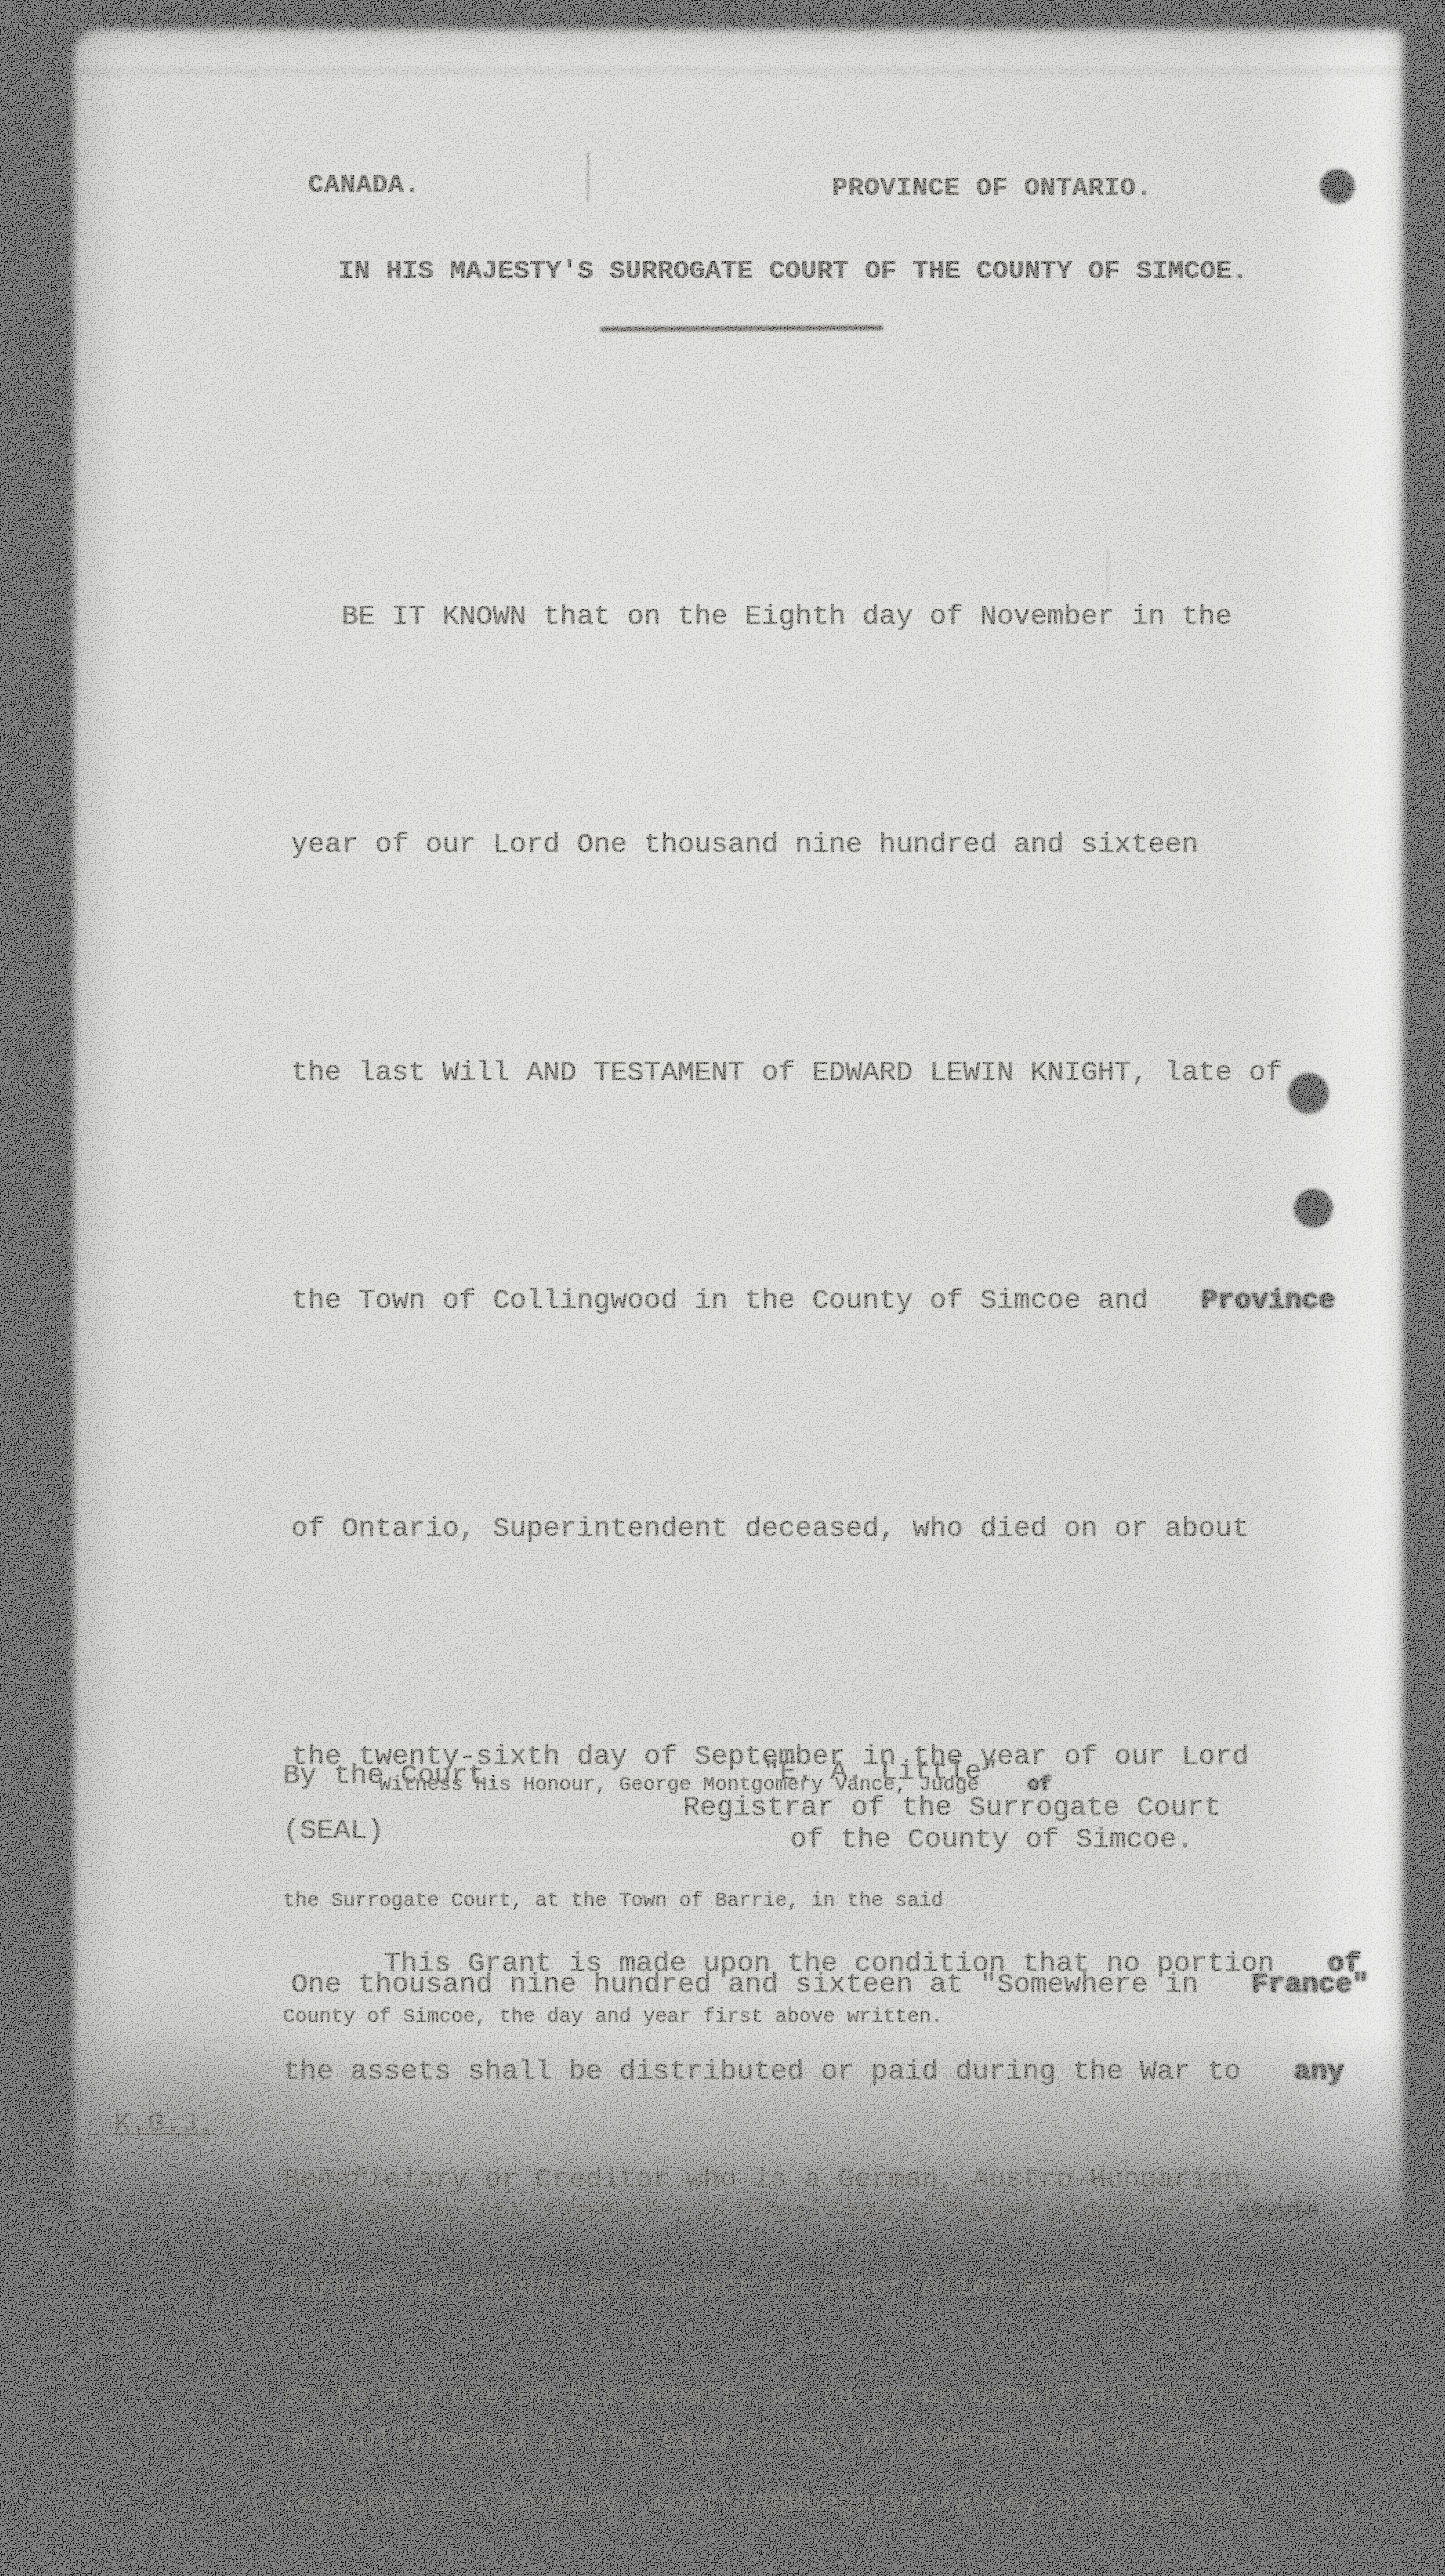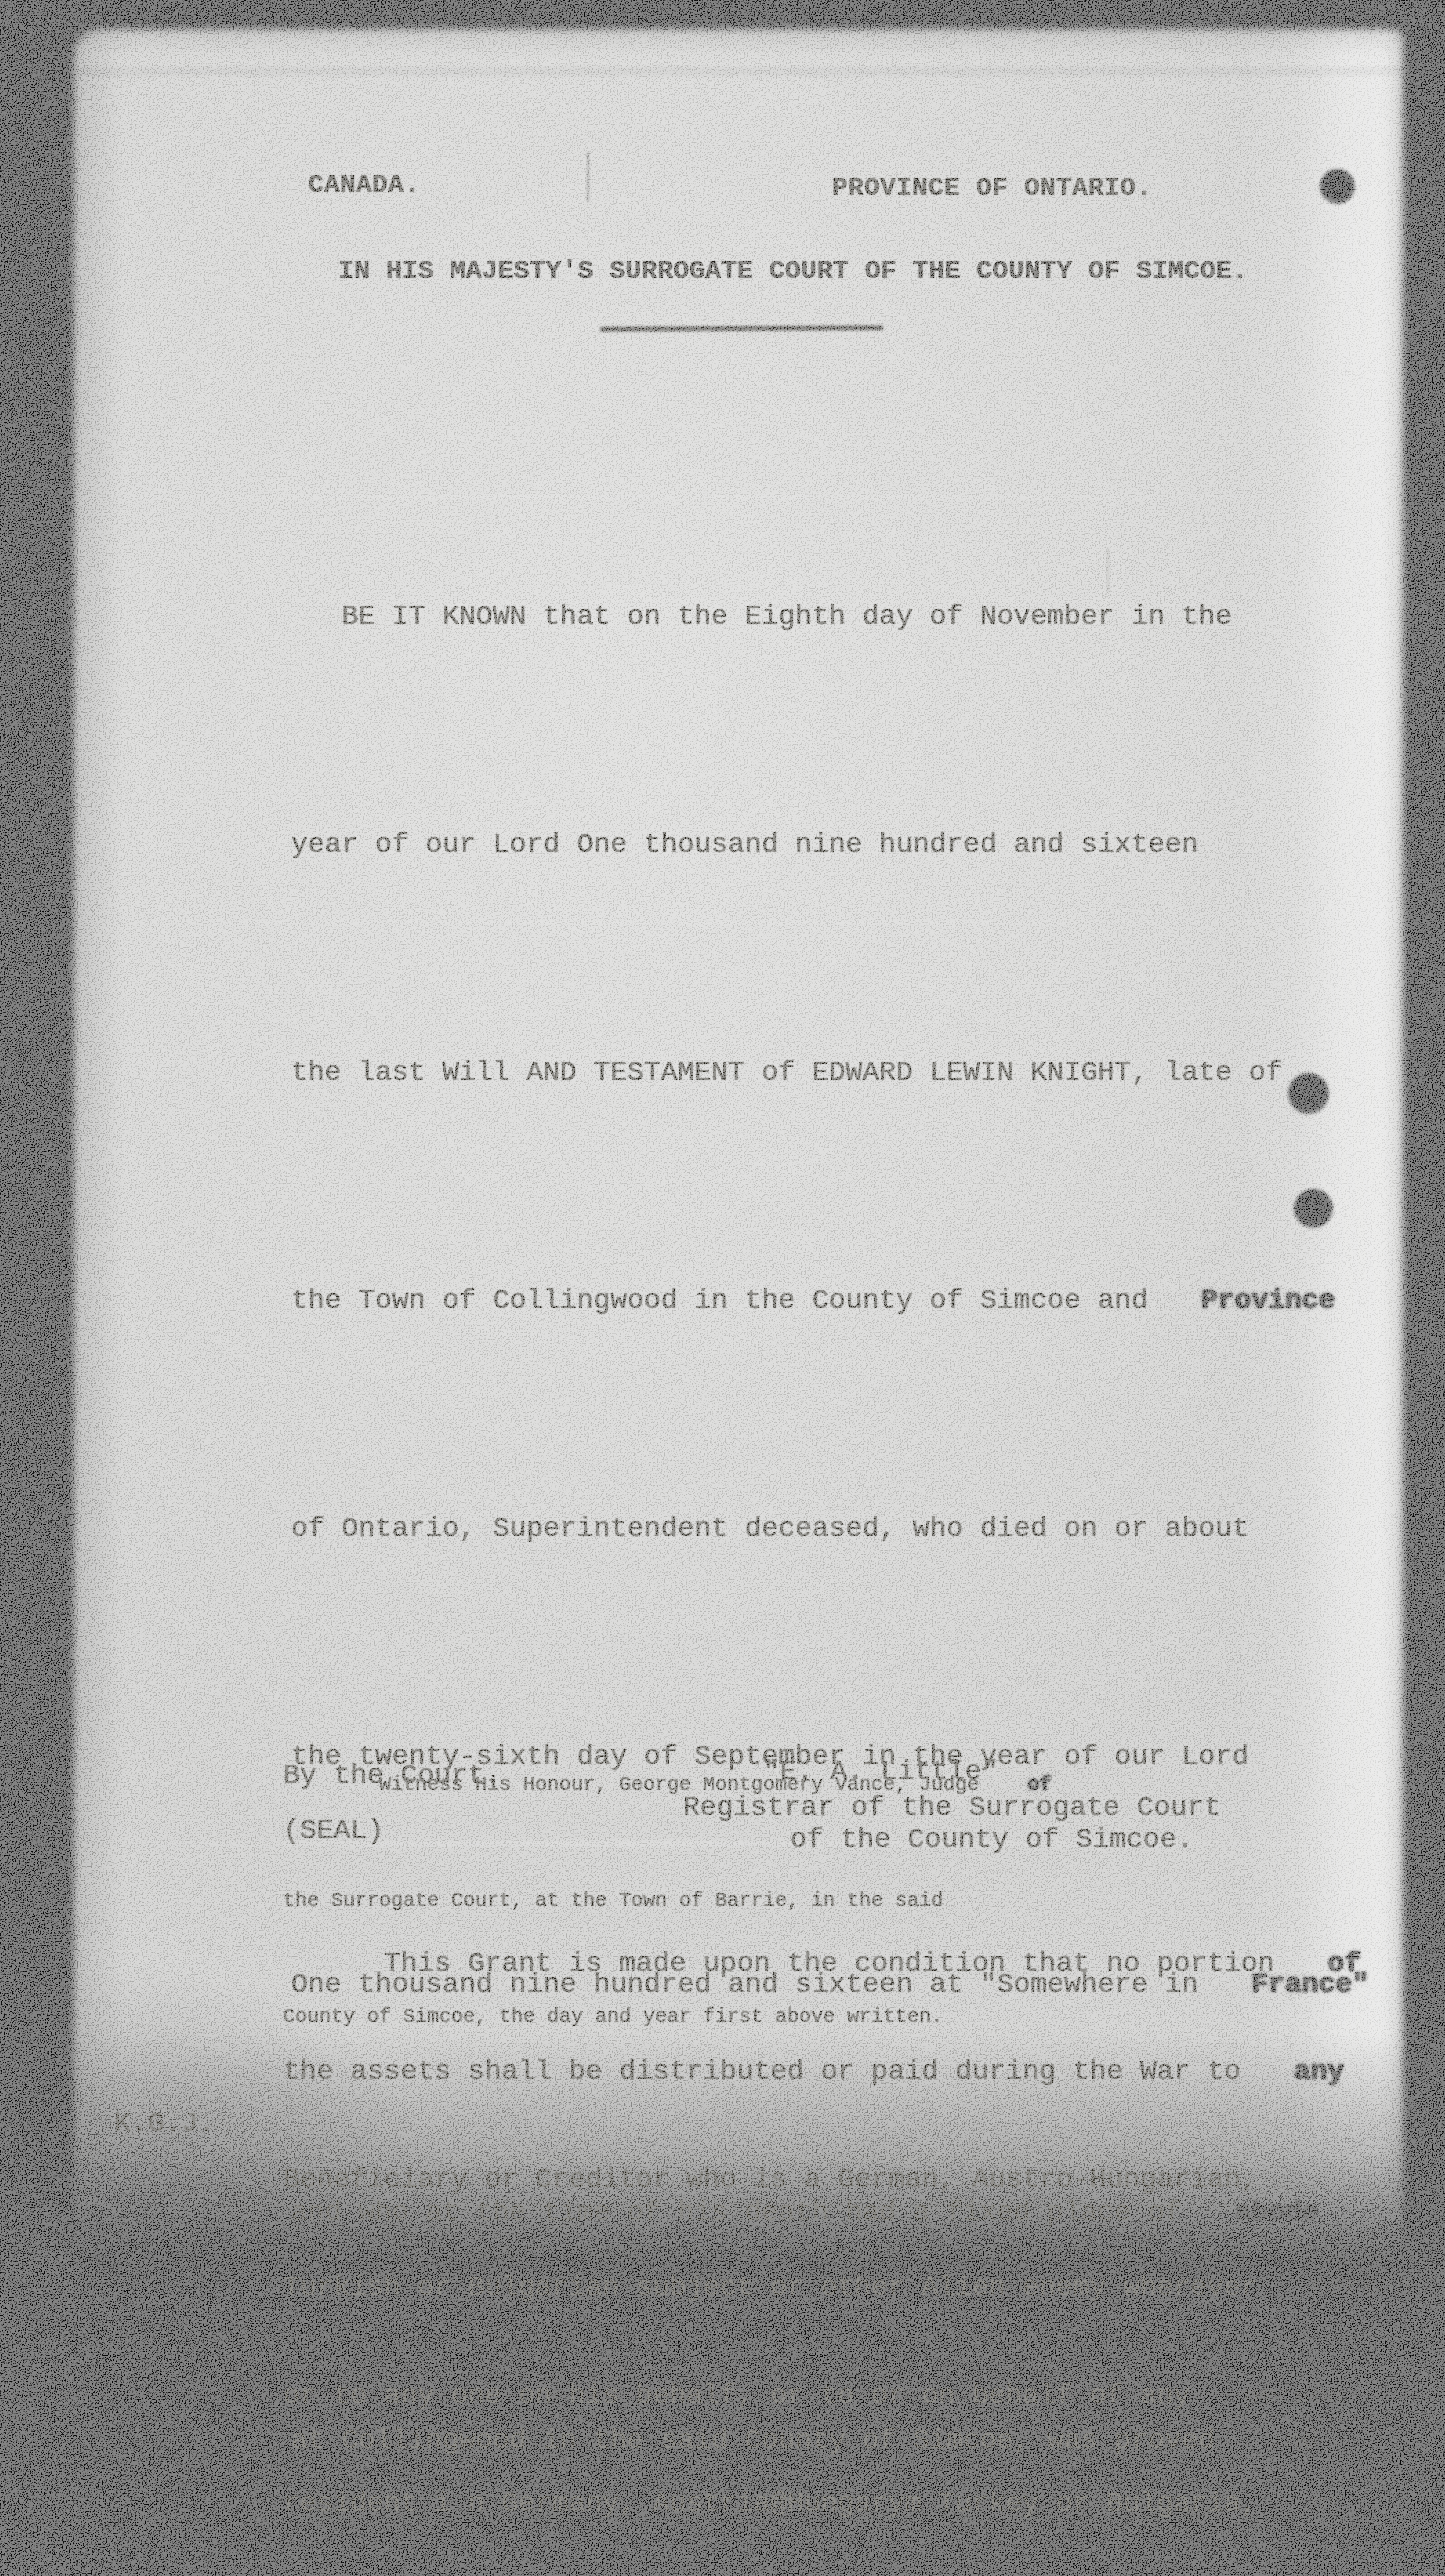--- a/index.html
+++ b/index.html
@@ -162,21 +162,21 @@
     
       
     
       
     
       
     
       
     </div>
 
-  <div class="type one" style="left:114px;top:2108px;">K.G.J.</div>
+  <div class="type one" style="left:114px;top:2108px;text-decoration:underline;">K.G.J.</div>
 
   <div class="dot" style="left:1320px;top:169px;width:35px;height:35px;"></div>
   <div class="dot" style="left:1288px;top:1073px;width:41px;height:41px;"></div>
   <div class="dot" style="left:1294px;top:1189px;width:39px;height:39px;"></div>
 
   <svg class="grain" width="1446" height="2576" viewBox="0 0 1904 3392">
     <filter id="grainF" x="0" y="0" width="100%" height="100%">
       <feTurbulence type="fractalNoise" baseFrequency="0.55" numOctaves="2" stitchTiles="stitch" result="n"></feTurbulence>
       <feColorMatrix in="n" type="matrix" values="0 0 0 0 1  0 0 0 0 1  0 0 0 0 1  3.5 3.5 3.5 0 -4.1"></feColorMatrix>
     </filter>

